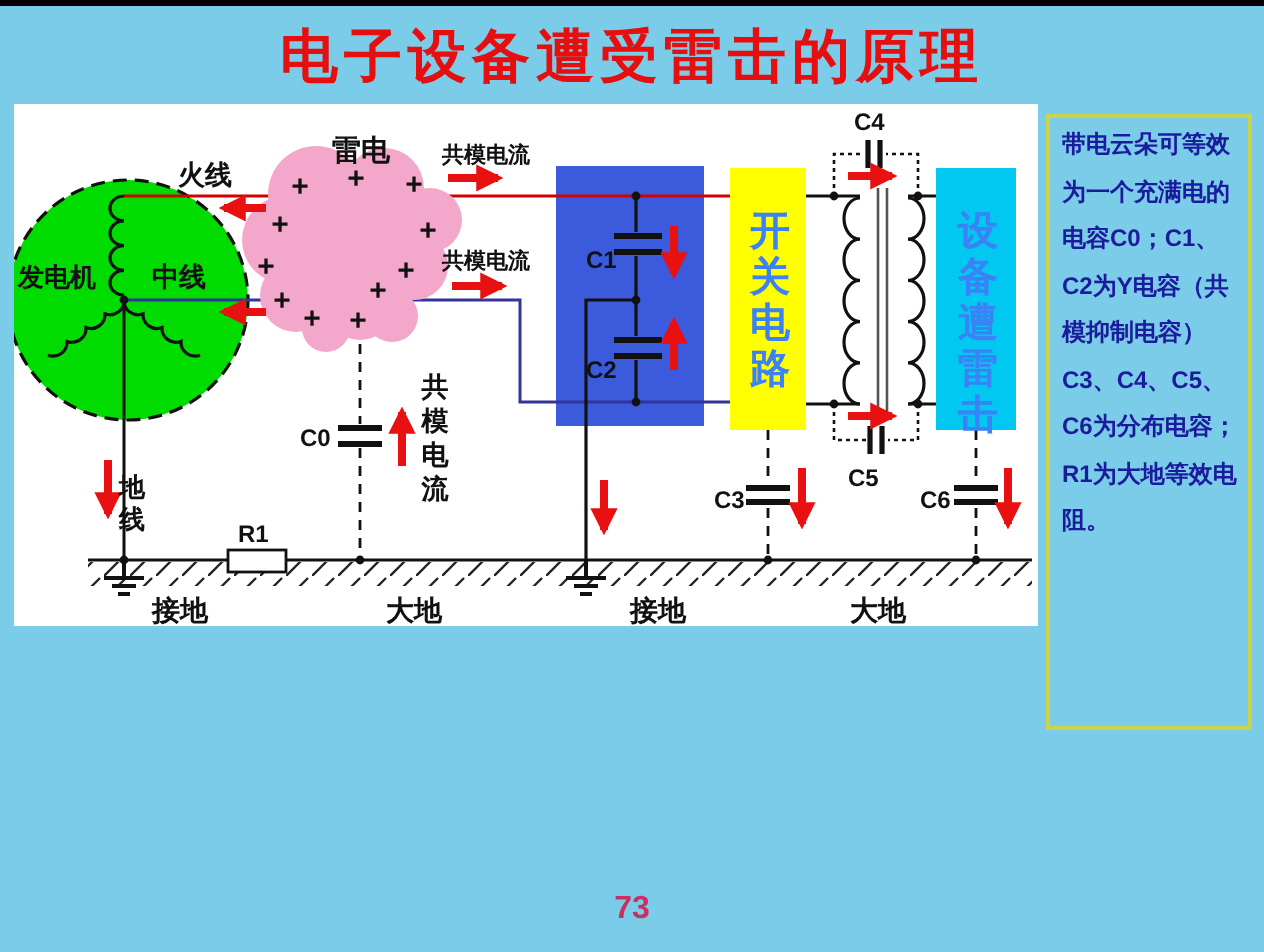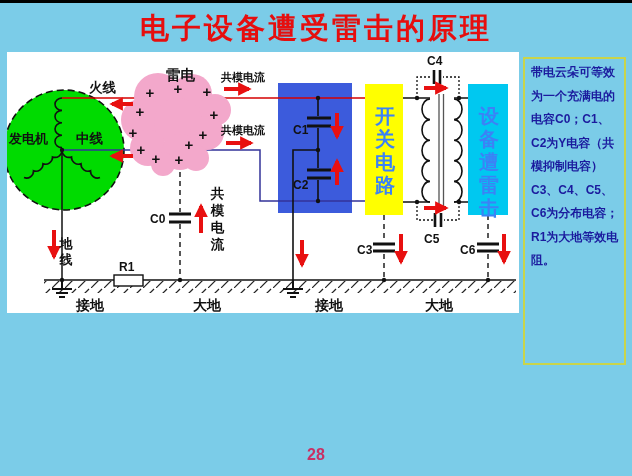--- a/index.html
+++ b/index.html
@@ -198,14 +198,14 @@
     <div class="vlabel v-box" style="left:472px;top:53px;">设备遭雷击</div>
     <div class="vlabel v-cm" style="left:203px;top:133px;">共模电流</div>
     <div class="vlabel v-gw" style="left:52px;top:184px;">地线</div>
   </div>
 
   <div class="sidebar">带电云朵可等效为一个充满电的电容C0；C1、C2为Y电容（共模抑制电容）C3、C4、C5、C6为分布电容；R1为大地等效电阻。</div>
 
   <div class="notes">
   </div>
 
-  <div class="pagenum">28</div>
+  <div class="pagenum">73</div>
 </div>
 
 </body></html>

